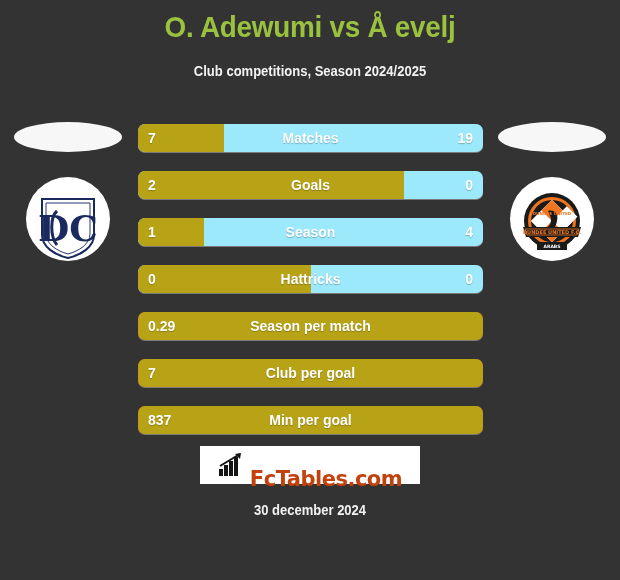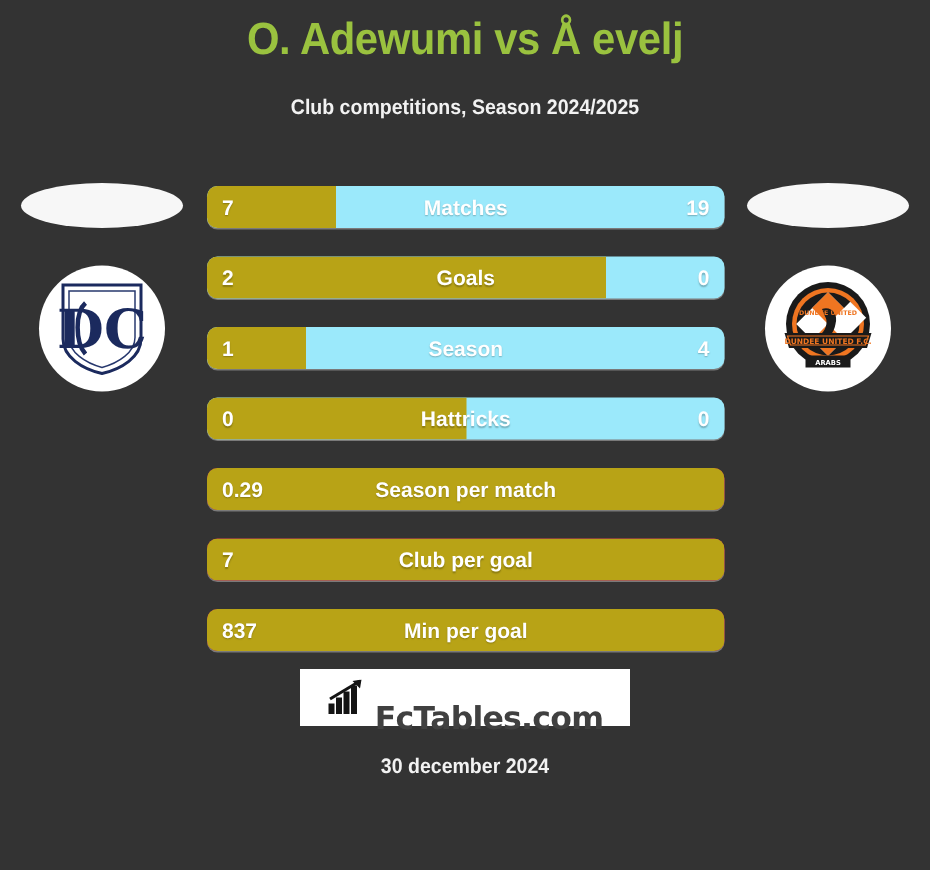--- a/index.html
+++ b/index.html
@@ -66,21 +66,21 @@
 
   .crest {
     width: 84px;
     height: 84px;
     margin: 25px auto 0 auto;
     background: #ffffff;
     border-radius: 50%;
     position: relative;
     overflow: hidden;
     display: flex;
-    align-items: center;
+    align-items: flex-end;
     justify-content: center;
   }
 
   .crest svg { display: block; }
 
   
   .bars {
     position: absolute;
     left: 138px;
     top: 124px;
@@ -115,40 +115,40 @@
     white-space: nowrap;
   }
   .bar-home { left: 10px; }
   .bar-away { right: 10px; margin-left: 40px; }
   .bar-label {
     left: 0; width: 100%;
     text-align: center;
   }
 
   
-  .bar-row.single { background: #be185d; }
+  .bar-row.single { background: #c2410c; }
   .bar-row.single .bar-fill { width: 100%; }
 
   
   .logo {
     position: absolute;
     left: 200px;
     top: 446px;
     width: 220px;
     height: 38px;
     background: #ffffff;
     display: flex;
     align-items: center;
     justify-content: center;
     gap: 6px;
   }
   .logo-text {
     font-size: 21px;
     font-weight: bold;
-    color: #404040;
+    color: #c2410c;
     font-family: "DejaVu Sans", sans-serif;
     letter-spacing: -0.5px;
     margin-top: 28px;
   }
   .logo-icon { display: block; }
 
   .date {
     position: absolute;
     top: 502px;
     left: 0;

